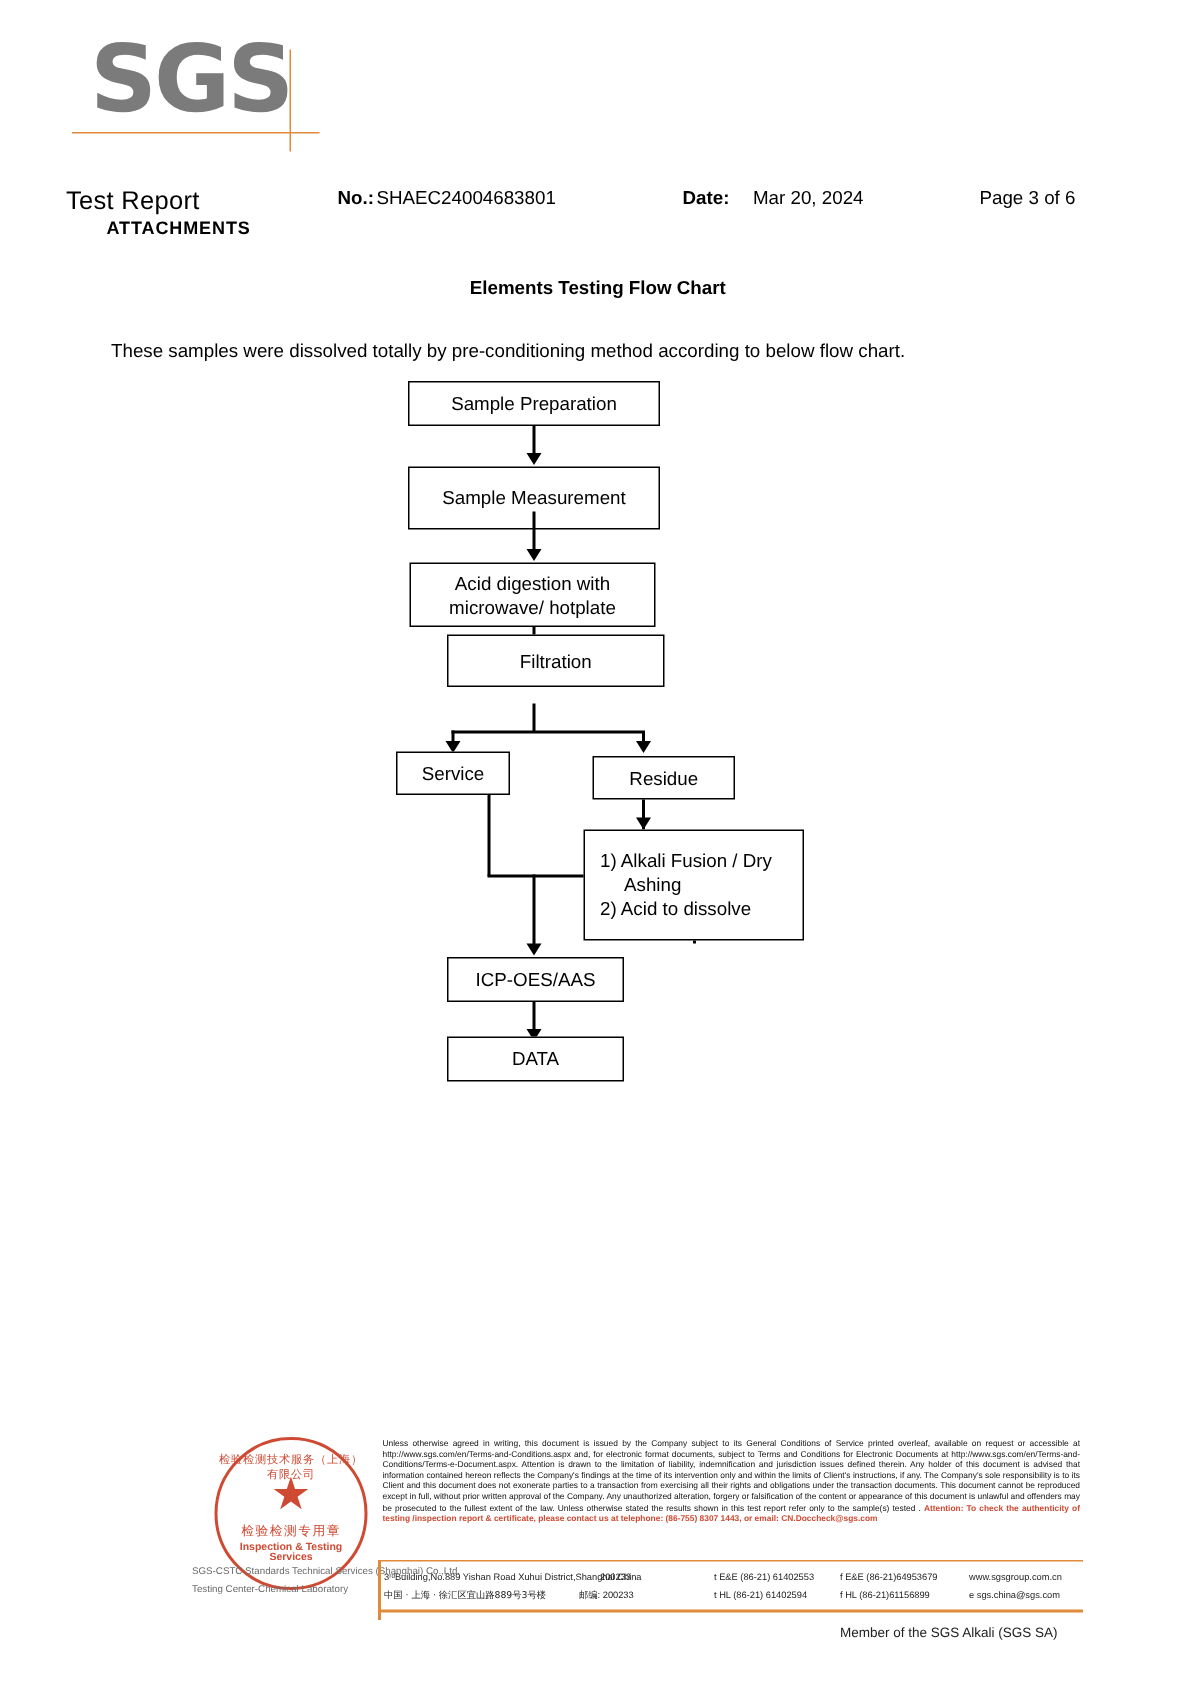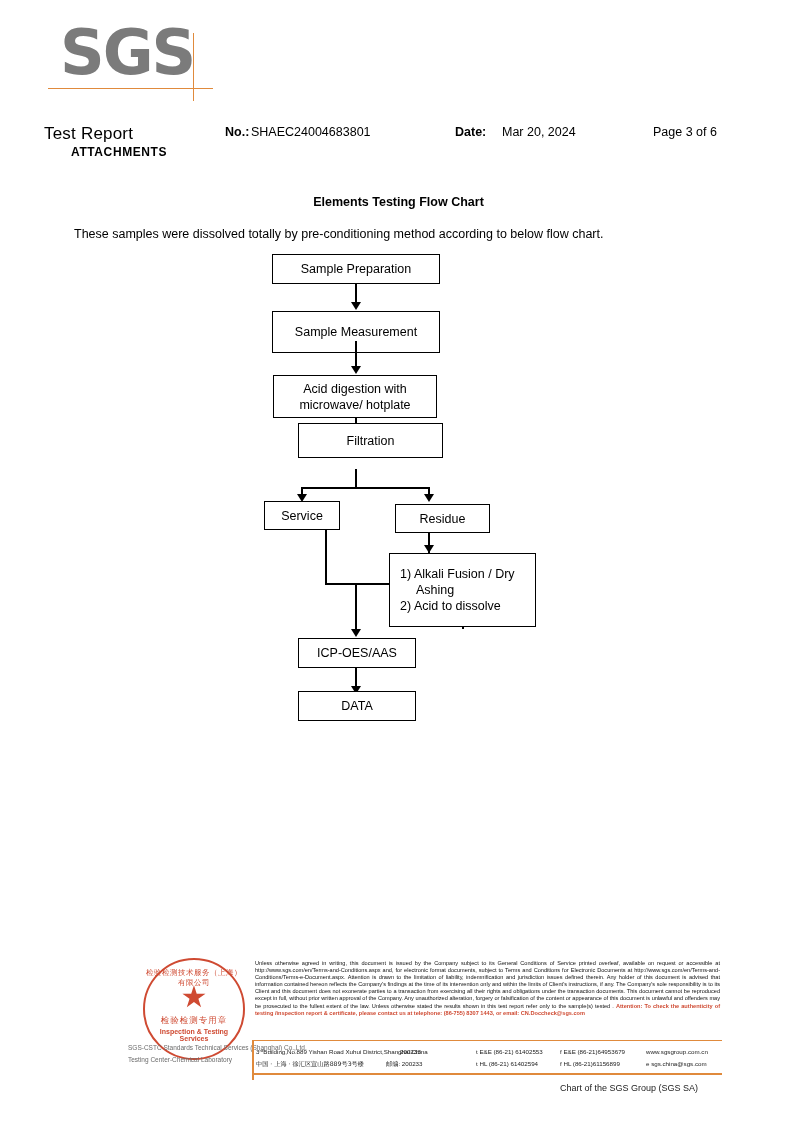--- a/index.html
+++ b/index.html
@@ -94,21 +94,21 @@
     position: absolute;
     left: 653px;
     top: 125px;
     font-size: 12.5px;
   }
 
   
   .flow-title {
     position: absolute;
     left: 0;
-    top: 195px;
+    top: 185px;
     width: 797px;
     text-align: center;
     font-size: 12.5px;
     font-weight: bold;
   }
   .flow-desc {
     position: absolute;
     left: 74px;
     top: 227px;
     font-size: 12.5px;
@@ -378,15 +378,15 @@
   <div class="addr addr-cn">中国 · 上海 · 徐汇区宜山路889号3号楼</div>
   <div class="addr addr-zip1">200233</div>
   <div class="addr addr-zip2">邮编: 200233</div>
   <div class="addr addr-t1">t E&amp;E (86-21) 61402553</div>
   <div class="addr addr-t2">t HL (86-21) 61402594</div>
   <div class="addr addr-f1">f E&amp;E (86-21)64953679</div>
   <div class="addr addr-f2">f HL (86-21)61156899</div>
   <div class="addr addr-w1">www.sgsgroup.com.cn</div>
   <div class="addr addr-w2">e  sgs.china@sgs.com</div>
 
-  <div class="member">Chart of the SGS Group (SGS SA)</div>
+  <div class="member">Member of the SGS Alkali (SGS SA)</div>
 
 </div>
 
 </body></html>

